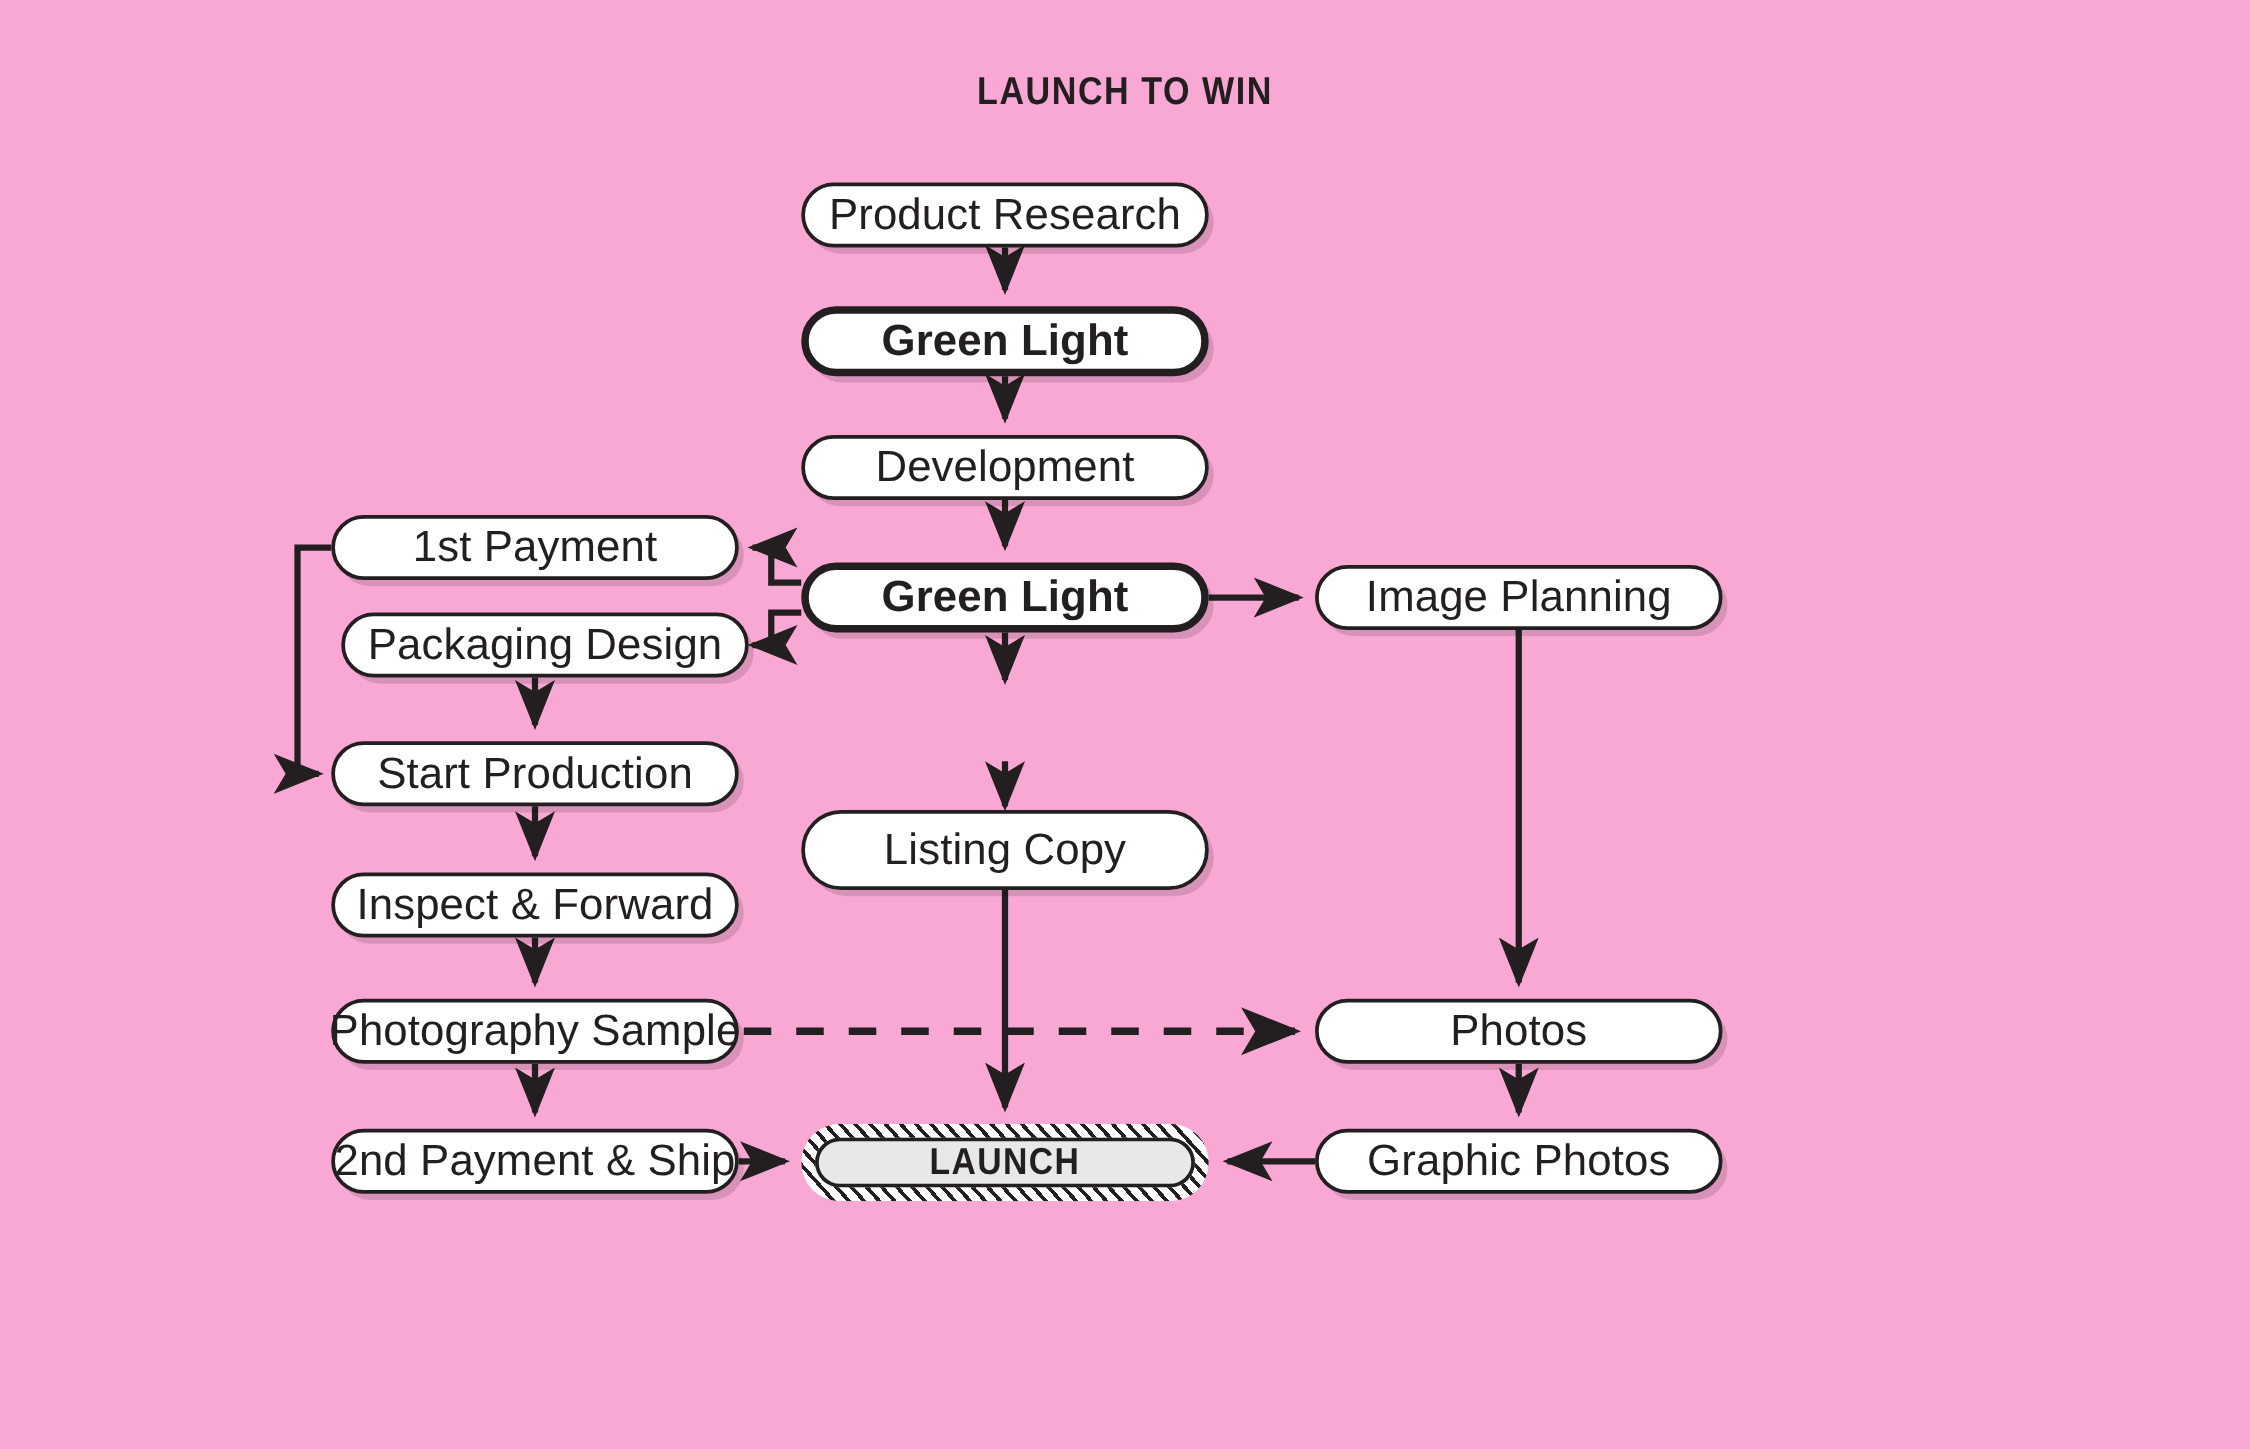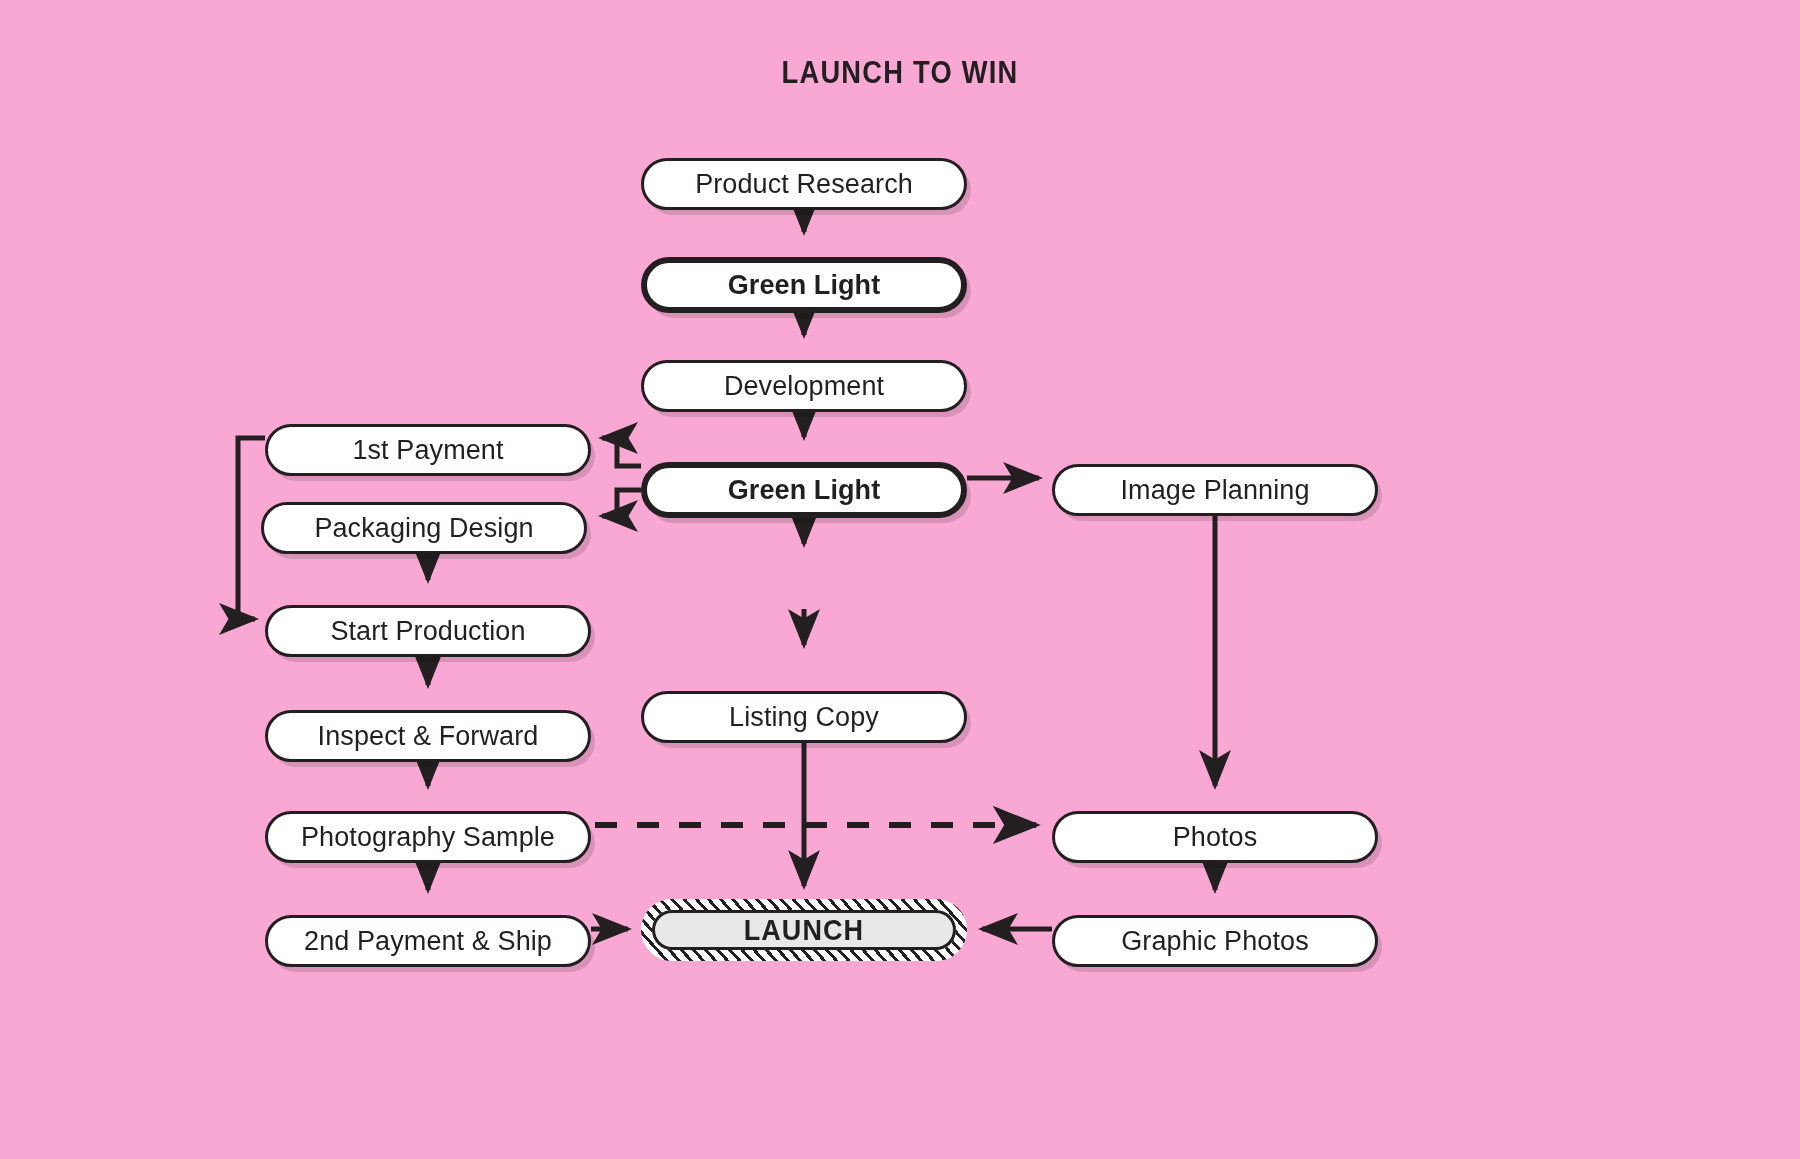--- a/index.html
+++ b/index.html
@@ -39,27 +39,26 @@
   .node {
     position: absolute;
     box-sizing: border-box;
     display: flex;
     align-items: center;
     justify-content: center;
     background: #ffffff;
     border: 3px solid #231f20;
     border-radius: 999px;
     color: #231f20;
-    font-size: 27px;
+    font-size: 35px;
     font-weight: normal;
     letter-spacing: 0.1px;
     white-space: nowrap;
     box-shadow: 5px 6px 0 -1px rgba(0,0,0,0.13);
     z-index: 3;
-    margin-top: 12px;
   }
   .node.emphasis {
     border-width: 6px;
     font-weight: bold;
   }
   .node-launch {
     position: absolute;
     box-sizing: border-box;
     display: flex;
     align-items: center;
@@ -136,33 +135,33 @@
 
   <div class="node" style="left:641px; top:348px; width:326px; height:52px;">
     <span>Development</span>
   </div>
 
   <div class="node emphasis" style="left:641px; top:450px; width:326px; height:56px;">
     <span>Green Light</span>
   </div>
 
 
-  <div class="node" style="left:641px; top:679px; width:326px; height:52px;">
+  <div class="node" style="left:641px; top:648px; width:326px; height:64px;">
     <span>Listing Copy</span>
   </div>
 
   <div class="node-launch" style="left:641px; top:899px; width:326px; height:62px;">
     <span>LAUNCH</span>
   </div>
 
   <div class="node" style="left:265px; top:412px; width:326px; height:52px;">
     <span>1st Payment</span>
   </div>
 
-  <div class="node" style="left:261px; top:490px; width:326px; height:52px;">
+  <div class="node" style="left:273px; top:490px; width:326px; height:52px;">
     <span>Packaging Design</span>
   </div>
 
   <div class="node" style="left:265px; top:593px; width:326px; height:52px;">
     <span>Start Production</span>
   </div>
 
   <div class="node" style="left:265px; top:799px; width:326px; height:52px;">
     <span>Photography Sample</span>
   </div>

